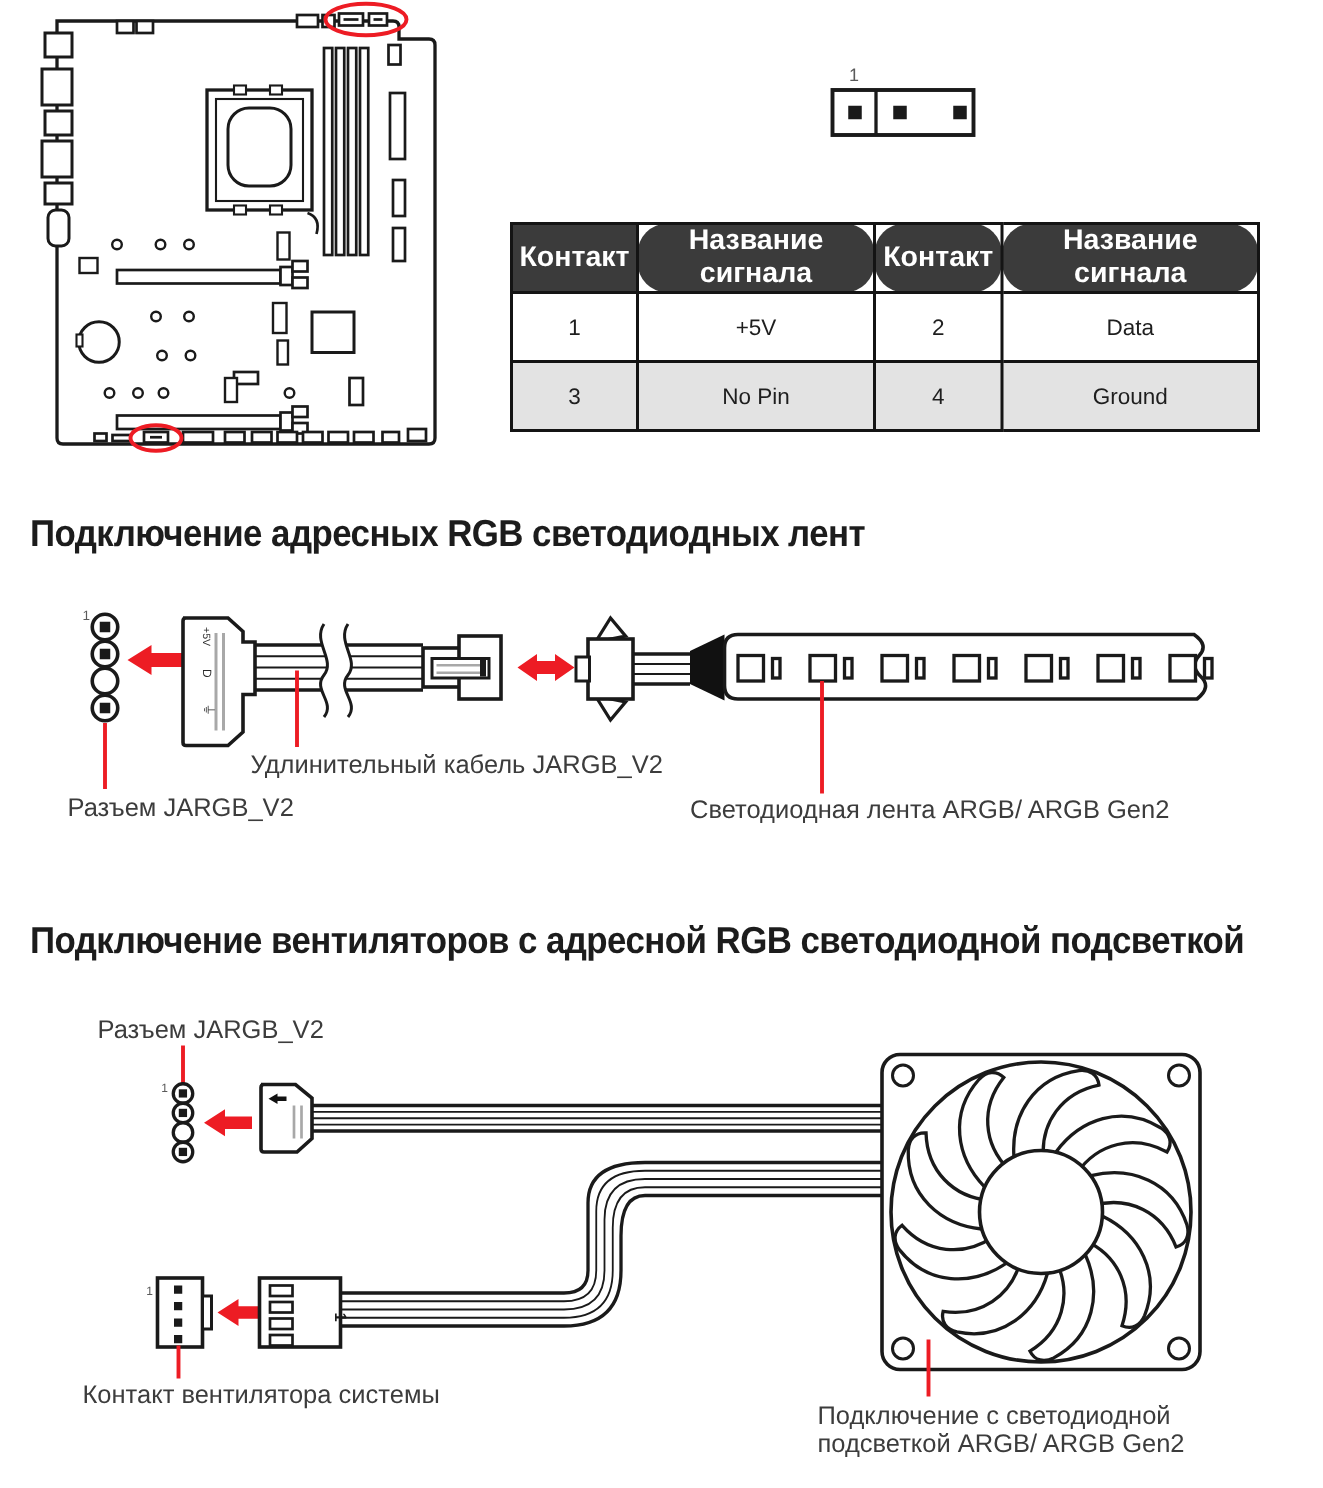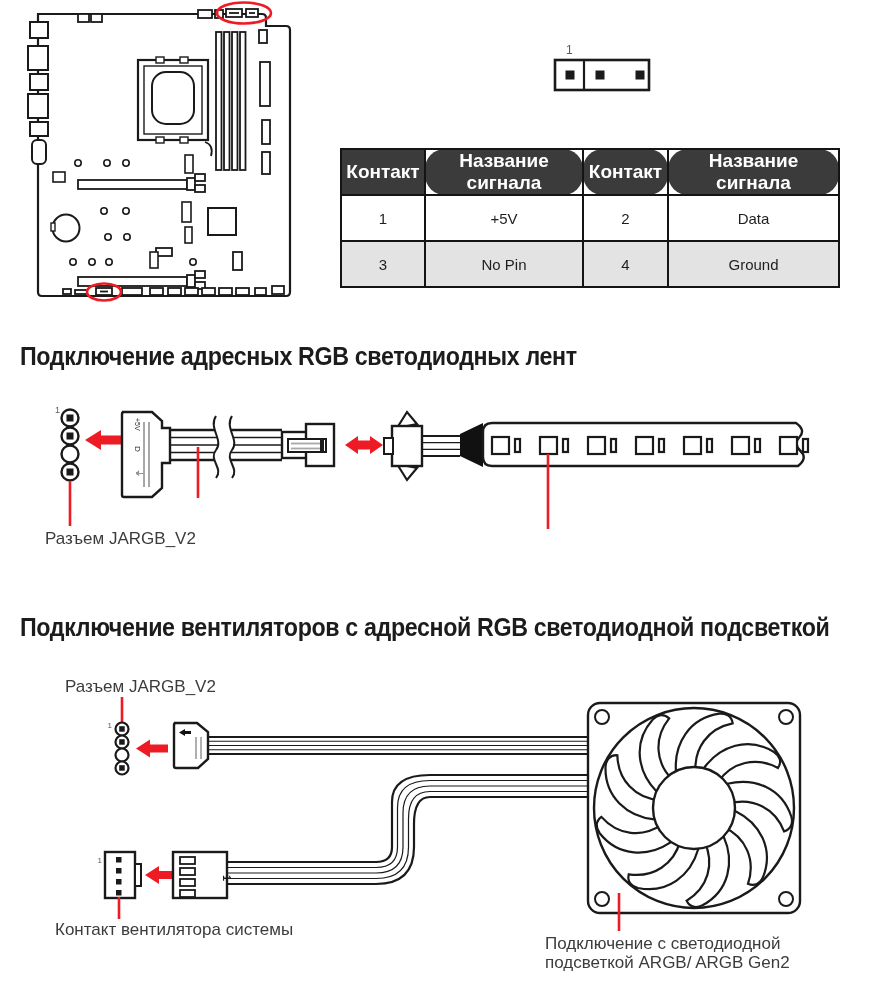--- a/index.html
+++ b/index.html
@@ -241,21 +241,23 @@
         <rect x="644" y="35" width="17" height="17"></rect>
           <rect x="667" y="37" width="5" height="13"></rect>
         <rect x="692" y="35" width="17" height="17"></rect>
           <rect x="715" y="37" width="5" height="13"></rect>
         <rect x="740" y="35" width="17" height="17"></rect>
           <rect x="763" y="37" width="5" height="13"></rect>
       </g>
     </g>
     <line x1="508" y1="52" x2="508" y2="127" stroke="#ed1c24" stroke-width="2.6"></line>
   </svg>
+  <div class="dlabel" style="left:167px;top:500px">Удлинительный кабель JARGB_V2</div>
   <div class="dlabel" style="left:45px;top:529px">Разъем JARGB_V2</div>
+  <div class="dlabel" style="left:460px;top:530px">Светодиодная лента ARGB/ ARGB Gen2</div>
 
   <div class="heading" style="left:20px;top:613px">Подключение вентиляторов с адресной RGB светодиодной подсветкой</div>
 
   <svg style="left:40px;top:675px" width="810" height="300" viewBox="0 0 810 300">
     <line x1="82" y1="22" x2="82" y2="47" stroke="#ed1c24" stroke-width="2.6"></line>
     <g>
       <text x="72" y="53" font-size="8" fill="#5a5a5a" text-anchor="end">1</text>
       <circle cx="82" cy="54" r="6.5" class="k" stroke-width="2.2"></circle>
       <circle cx="82" cy="67" r="6.5" class="k" stroke-width="2.2"></circle>
       <circle cx="82" cy="80" r="6.5" class="k" stroke-width="2.2"></circle>

